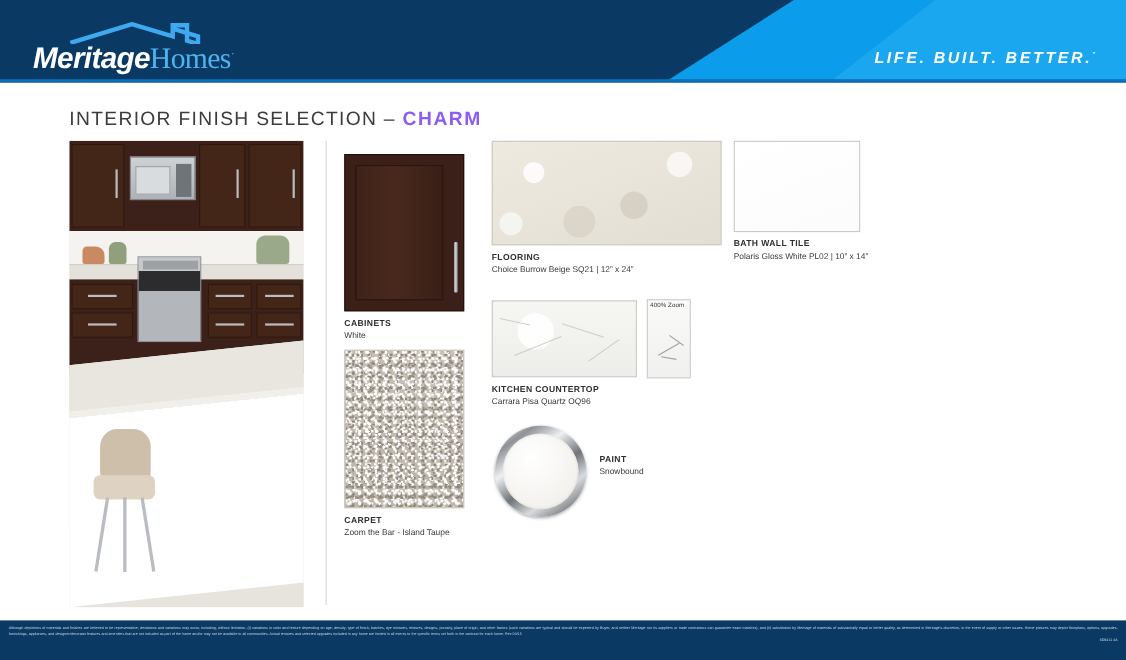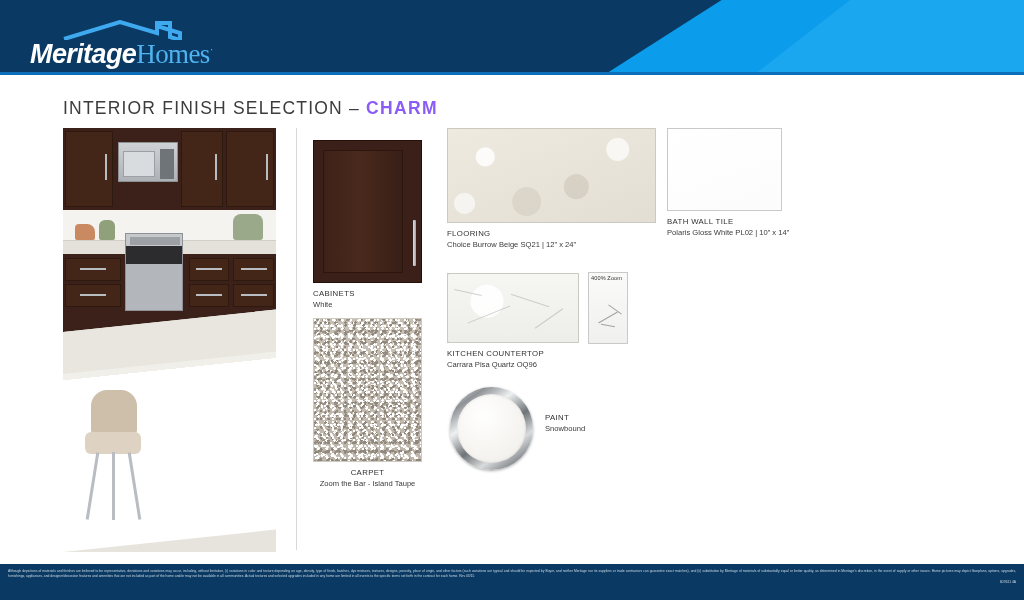--- a/index.html
+++ b/index.html
@@ -98,21 +98,21 @@
   .ph-island .top { position:absolute; left:0; top:0; width:240px; height:42px; background:#e8e6df; }
   .ph-floor { position:absolute; left:0; bottom:0; width:213px; height:70px; background:#e7e4dd; }
   .ph-stool { position:absolute; left:22px; top:262px; width:56px; height:130px; }
   .ph-stool .seatback { position:absolute; left:6px; top:0; width:46px; height:46px; background:#cdbfa9; border-radius:16px 16px 6px 6px; }
   .ph-stool .seat { position:absolute; left:0px; top:42px; width:56px; height:22px; background:#ded3c2; border-radius:6px; }
   .ph-stool .leg { position:absolute; top:62px; width:3px; height:68px; background:#b9bcc0; }
 
   
   .swatch { position:absolute; }
   .swatch .img { border:1px solid #ccc9c2; overflow:hidden; position:relative; }
-  .lbl-title { font-size:7.8px; font-weight:normal; letter-spacing:0.35px; color:#2f2f2f; margin-top:6px; white-space:nowrap;}
+  .lbl-title { font-size:7.8px; font-weight:bold; letter-spacing:0.35px; color:#2f2f2f; margin-top:6px; white-space:nowrap;}
   .lbl-sub { font-size:7.6px; color:#3a3a3a; margin-top:2px; white-space:nowrap; }
 
   
   #cabinets { left:313px; top:140px; }
   #cabinets .img { width:109px; height:143px; background:#3a2018; border:1px solid #241009; }
   .cab-inner { position:absolute; left:9px; top:9px; right:18px; bottom:9px; border:1px solid #2b150d;
                background:linear-gradient(90deg,#3e2219,#4a291d 45%,#381f16); }
   .cab-pull { position:absolute; right:5px; top:56%; width:3px; height:46px; background:linear-gradient(90deg,#dfe2e5,#9aa0a5); border-radius:1px; }
 
   
@@ -142,21 +142,21 @@
       radial-gradient(circle at 30% 40%, rgba(255,255,255,.9) 0 16px, rgba(0,0,0,0) 17px),
       linear-gradient(180deg,#f6f6f3,#ededea);
   }
   .ct-vein { position:absolute; background:#b9bab5; opacity:.65; }
   #ctzoom { left:588px; top:272px; }
   #ctzoom .img { width:40px; height:72px; background:linear-gradient(180deg,#fafaf8,#f0f0ee); border:1px solid #c9c9c9; }
   .zoom-cap { position:absolute; left:2px; top:2px; font-size:5.6px; color:#333; letter-spacing:.1px; }
   .zoomvein { position:absolute; background:#9fa3a0; }
 
   
-  #carpet { left:313px; top:318px;text-align:center; }
+  #carpet { left:313px; top:318px; }
   #carpet .img { width:109px; height:144px;
     background:#c4bcb0;
     background-image:
       radial-gradient(circle at 10% 12%, #ffffff 0 1.2px, rgba(0,0,0,0) 1.4px),
       radial-gradient(circle at 32% 6%, #8f877c 0 1.2px, rgba(0,0,0,0) 1.4px),
       radial-gradient(circle at 58% 18%, #ffffff 0 1.2px, rgba(0,0,0,0) 1.4px),
       radial-gradient(circle at 80% 9%, #9a9287 0 1.2px, rgba(0,0,0,0) 1.4px),
       radial-gradient(circle at 14% 36%, #8f877c 0 1.2px, rgba(0,0,0,0) 1.4px),
       radial-gradient(circle at 45% 42%, #ffffff 0 1.2px, rgba(0,0,0,0) 1.4px),
       radial-gradient(circle at 72% 33%, #ffffff 0 1.2px, rgba(0,0,0,0) 1.4px),
@@ -205,20 +205,23 @@
 
     <div class="logo">
       <svg class="roof" viewBox="0 0 150 20">
         <path d="M2 19 L58 2 L95 13 L95 3 L108 3 L108 17 L118 20 L118 13 L95 6" fill="none" stroke="#3fa9f0" stroke-width="4"></path>
       </svg>
       <div class="wordmark">
         <span class="w1">Meritage</span><span class="w2">Homes</span><span class="tm">·</span>
       </div>
     </div>
 
+    <div class="tagline">
+      <span>LIFE. BUILT. BETTER.</span><span class="tm2">·</span>
+    </div>
     <div class="underline"></div>
   </div>
 
   <div class="page-title">
     <span>INTERIOR FINISH SELECTION – </span><b>CHARM</b>
   </div>
 
   <div class="v-divider"></div>
 
   <div class="hero-photo">

